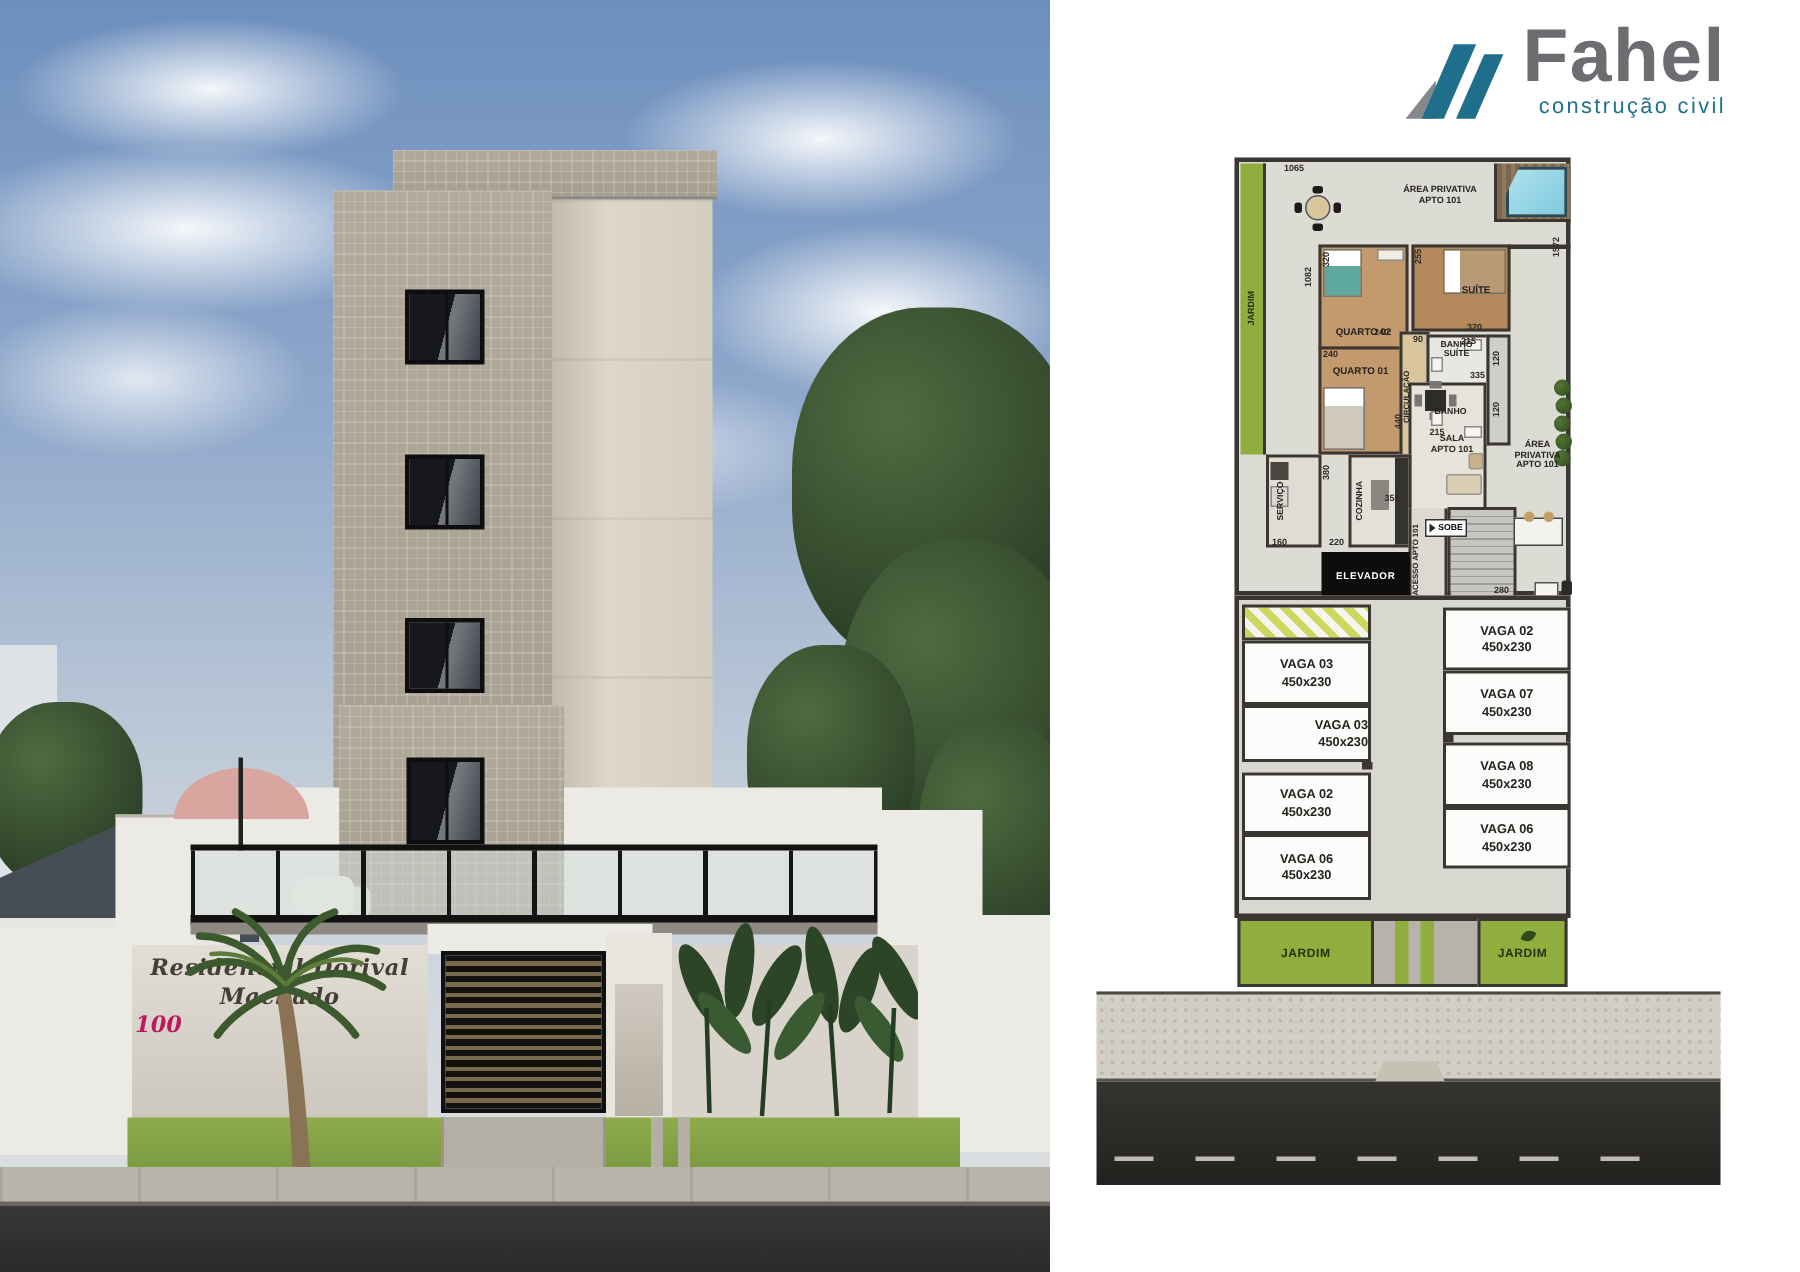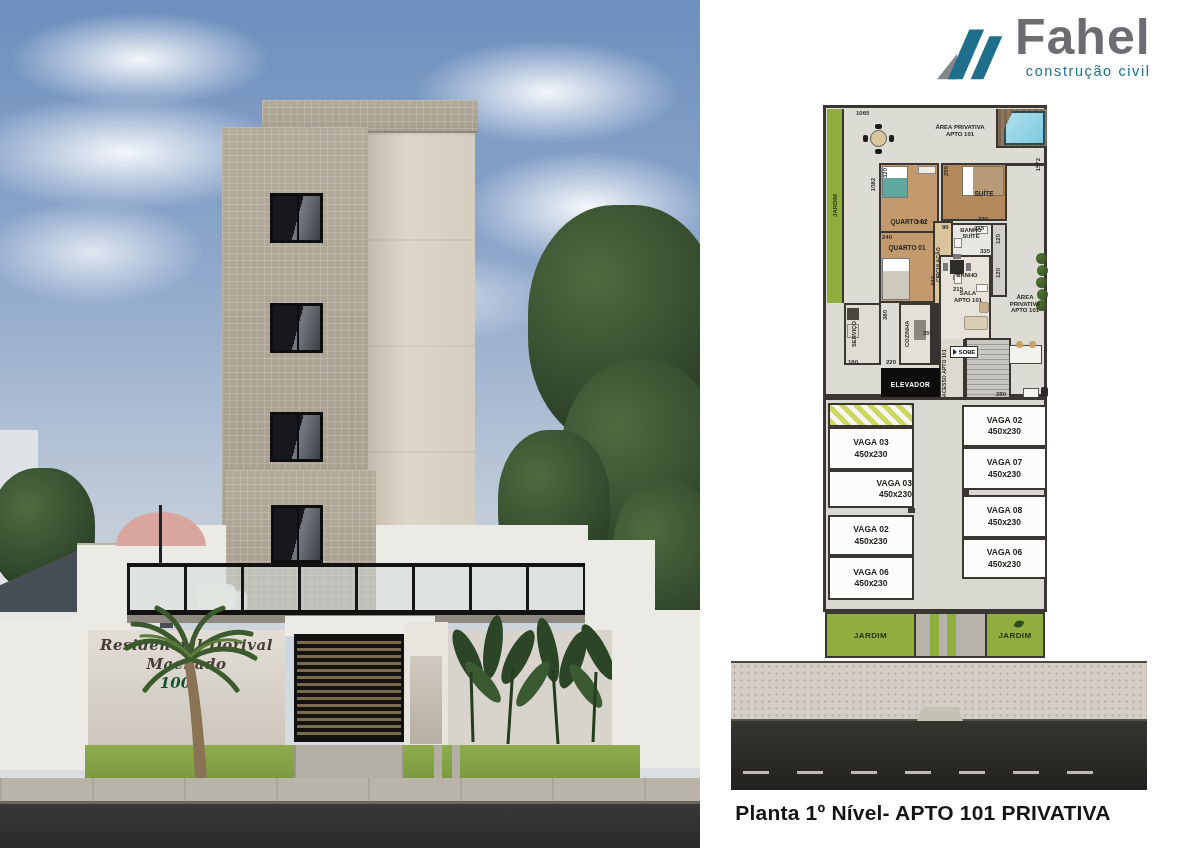--- a/index.html
+++ b/index.html
@@ -17,21 +17,21 @@
       repeating-linear-gradient(to right, rgba(255,255,255,.16) 0 1px, transparent 1px 7px),
       repeating-linear-gradient(to bottom, rgba(255,255,255,.16) 0 1px, transparent 1px 7px),
       linear-gradient(#b2ab9c, #a59e8f); }
   .win { position:absolute; border:3px solid #0e0e10; background:linear-gradient(105deg,#17181c 0 52%, #70767c 52% 58%, #3b4046 100%); }
   .win::after { content:""; position:absolute; left:50%; top:0; bottom:0; width:2px; background:#0e0e10; }
   .whitewall { background:#eceae5; }
   .railing { position:absolute; border-top:4px solid #121212; border-bottom:7px solid #121212;
       background:
       repeating-linear-gradient(to right, #151515 0 3px, rgba(210,220,217,.55) 3px 57px); }
   .sign-l1 { font:italic 600 15px/1.25 "DejaVu Serif", serif; color:#443e36; text-align:center; letter-spacing:.5px; }
-  .sign-l2 { font:italic 600 15px/1.2 "DejaVu Serif", serif; color:#14532d; text-align:center; padding-right:22px; }
+  .sign-l2 { font:italic 600 15px/1.2 "DejaVu Serif", serif; color:#be185d; text-align:left; padding-right:22px; }
 
   
   #brand { position:absolute; left:933px; top:14px; display:flex; align-items:flex-start; gap:8px; }
   .brand-name { font-size:50px; font-weight:bold; color:var(--brand,#6b6d70); line-height:.92; letter-spacing:1px; }
   .brand-tag { font-size:14.5px; color:var(--accent,#1f6f8c); letter-spacing:1.6px; text-align:right; margin-top:3px; }
 
   
   #plan { position:absolute; left:823px; top:103px; width:224px; height:558px; }
   .apt { position:absolute; left:0; top:2px; width:224px; height:292px; border:3px solid var(--wall,#3a3733); background:#dcdbd4; }
   .park { position:absolute; left:0; top:294px; width:224px; height:215px; border:3px solid var(--wall,#3a3733); background:#d8d7d0; }
@@ -349,14 +349,13 @@
       <div class="dash"></div>
       <div class="dash"></div>
       <div class="dash"></div>
       <div class="dash"></div>
       <div class="dash"></div>
       <div class="dash"></div>
       <div class="dash"></div>
     </div>
   </div>
 
-  <div id="caption">Planta 1º Nível- APTO 101 PRIVATIVA</div>
 </div>
 
 </body></html>

